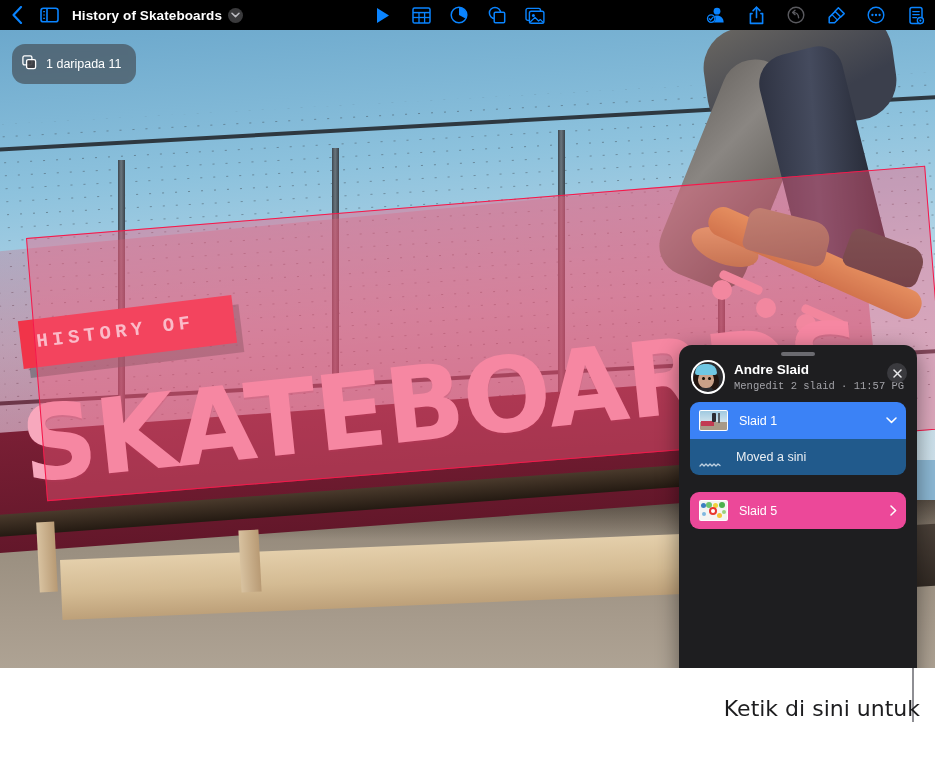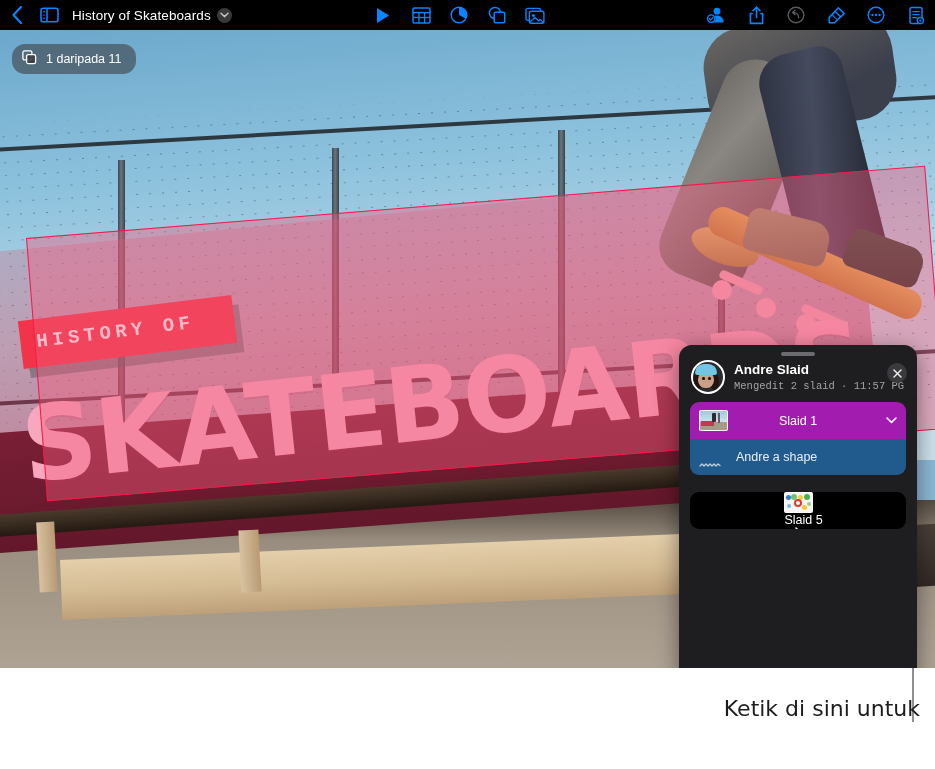--- a/index.html
+++ b/index.html
@@ -42,21 +42,21 @@
     display: flex; align-items: center; gap: 18px;
   }
   .tb-btn {
     width: 22px; height: 22px;
     display: flex; align-items: center; justify-content: center;
     cursor: default;
   }
   .doc-title {
     color: #ffffff;
     font-size: 13.5px;
-    font-weight: normal;
+    font-weight: bold;
     letter-spacing: 0.1px;
     margin-left: 12px;
     white-space: nowrap;
   }
   .title-chevron {
     width: 15px; height: 15px;
     border-radius: 50%;
     background: #3a3a3c;
     margin-left: 6px;
     display: flex; align-items: center; justify-content: center;
@@ -251,21 +251,21 @@
     background: rgba(245, 90, 125, 0.42);
     border: 1.5px solid #f5184a;
     transform: rotate(-4.6deg);
     transform-origin: left top;
   }
 
   
   .slide-pill {
     position: absolute;
     left: 12px; top: 14px;
-    height: 30px;
+    height: 40px;
     padding: 0 14px 0 10px;
     border-radius: 13px;
     background: rgba(60,60,64,0.58);
     display: flex; align-items: center; gap: 9px;
     color: #ffffff;
     font-size: 12.5px;
     backdrop-filter: blur(3px);
   }
 
   
@@ -362,22 +362,22 @@
   .group-1 { top: 57px; }
   .group-2 { top: 147px; }
 
   .row {
     display: flex;
     align-items: center;
     height: 37px;
     padding: 0 9px;
     cursor: default;
   }
-  .row-selected { background: #a21caf; gap: 40px; }
-  .row-plain { background: #000000; flex-direction: column; }
+  .row-selected { background: #3b82f6; }
+  .row-plain { background: #ec4899; }
   .row-child {
     background: #215a8c;
     height: 36px;
     padding-left: 9px;
   }
   .thumb {
     width: 27px; height: 19px;
     border-radius: 2px;
     flex: 0 0 auto;
     overflow: hidden;
@@ -643,21 +643,21 @@
               <path d="M1 1 L5.5 5.4 L10 1" fill="none" stroke="#ffffff" stroke-width="1.5" stroke-linecap="round" stroke-linejoin="round"></path>
             </svg>
         </div>
       </div>
       <div class="row row-child">
         <span class="scribble">
           <svg width="22" height="6" viewBox="0 0 22 6">
             <path d="M1 4 L3 2 L5 4 L7 2 L9 4 L11 2 L13 4 L15 2 L17 4 L19 2 L21 3.6" fill="none" stroke="#dbe7f0" stroke-width="1.3" stroke-linecap="round" stroke-linejoin="round"></path>
           </svg>
         </span>
-        <div class="child-label">Andre a shape</div>
+        <div class="child-label">Moved a sini</div>
       </div>
     </div>
 
     <div class="group group-2">
       <div class="row row-plain">
         <div class="thumb">
           <div style="position:absolute;inset:0;background:#f4f4f2;"></div>
           <div class="t5-dot" style="left:1px;  top:2px;  width:5px; height:5px; background:#3d7fc1;"></div>
           <div class="t5-dot" style="left:6px;  top:1px;  width:6px; height:6px; background:#6fc46f;"></div>
           <div class="t5-dot" style="left:13px; top:2px;  width:5px; height:5px; background:#f0d23c;"></div>

